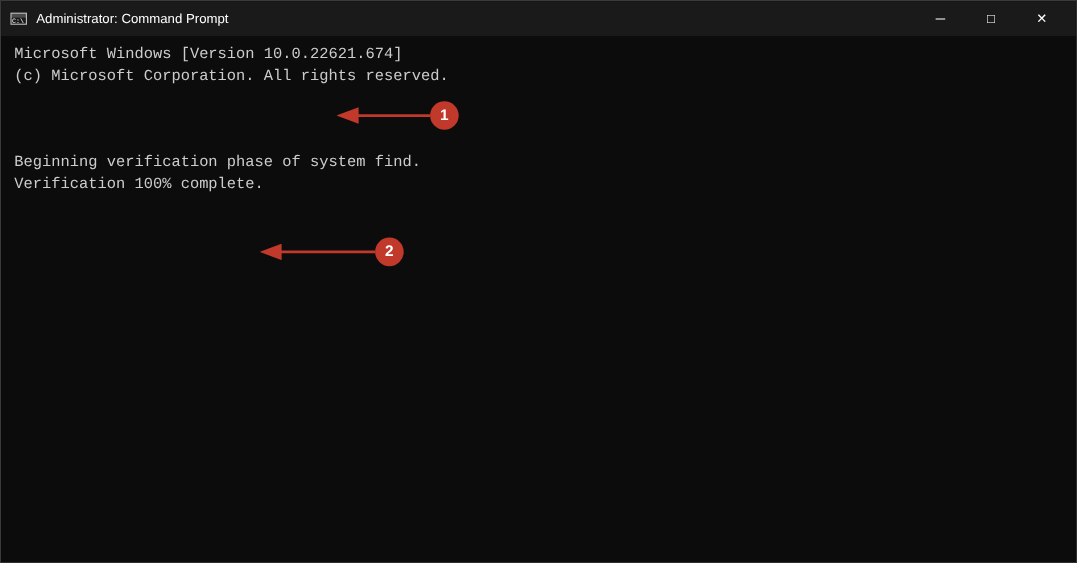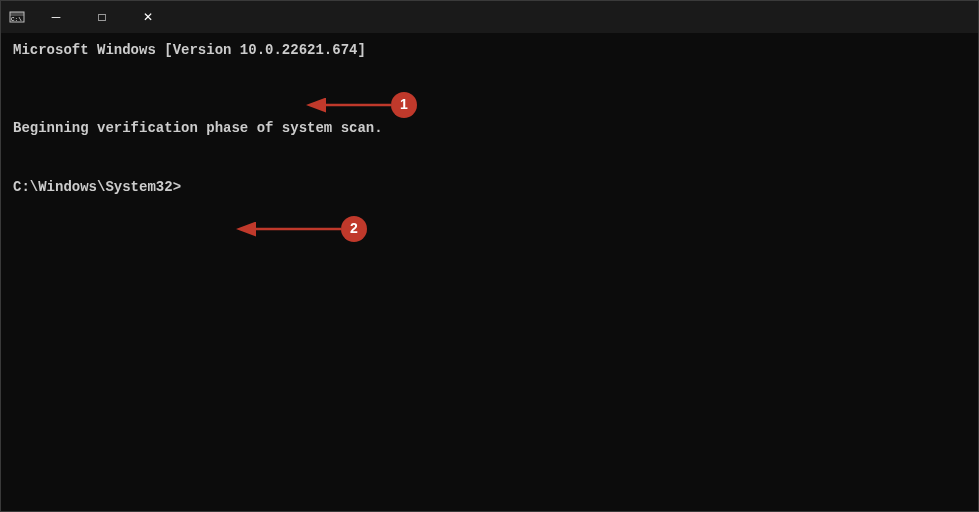--- a/index.html
+++ b/index.html
@@ -80,21 +80,20 @@
       font-size: 14px;
       font-family: 'Courier New', Courier, monospace;
       line-height: 1.4;
       position: relative;
       overflow: hidden;
     }
 
     .terminal-line {
       white-space: pre;
       margin-bottom: 0;
-      font-weight: bold;
     }
 
     .terminal-line.blank {
       height: 1.4em;
     }
 
     .annotation-container {
       position: absolute;
       top: 0;
       left: 0;
@@ -135,36 +134,38 @@
 
 <div class="window">
   <div class="title-bar">
     <div class="title-bar-icon">
       <svg width="16" height="16" viewBox="0 0 16 16">
         <rect x="1" y="3" width="14" height="10" fill="none" stroke="#c0c0c0" stroke-width="1"></rect>
         <rect x="1" y="3" width="14" height="4" fill="#c0c0c0" opacity="0.3"></rect>
         <text x="2" y="12" fill="#ffffff" font-size="6" font-family="Courier New">C:\</text>
       </svg>
     </div>
+    <div class="title-bar-text">Administrator: Command Prompt</div>
     <div class="title-bar-controls">
       <button class="title-bar-btn">─</button>
       <button class="title-bar-btn">□</button>
       <button class="title-bar-btn close">✕</button>
     </div>
   </div>
 
   <div class="terminal-body">
     <div class="terminal-line">Microsoft Windows [Version 10.0.22621.674]</div>
+    <div class="terminal-line">(c) Microsoft Corporation. All rights reserved.</div>
     <div class="terminal-line blank"></div>
     <div class="terminal-line blank"></div>
     <div class="terminal-line blank"></div>
-    <div class="terminal-line">Beginning verification phase of system scan.</div>
+    <div class="terminal-line">Beginning verification phase of system find.</div>
+    <div class="terminal-line">Verification 100% complete.</div>
     <div class="terminal-line blank"></div>
     <div class="terminal-line blank"></div>
-    <div class="terminal-line">C:\Windows\System32&gt;</div>
 
     <div class="annotation-container">
       <svg class="arrows-svg">
 
         <line x1="390" y1="72" x2="310" y2="72" stroke="#c0392b" stroke-width="2.5" marker-end="url(#arrowhead1)"></line>
         <defs>
           <marker id="arrowhead1" markerWidth="8" markerHeight="6" refX="6" refY="3" orient="auto">
             <polygon points="0 0, 8 3, 0 6" fill="#c0392b"></polygon>
           </marker>
         </defs>

